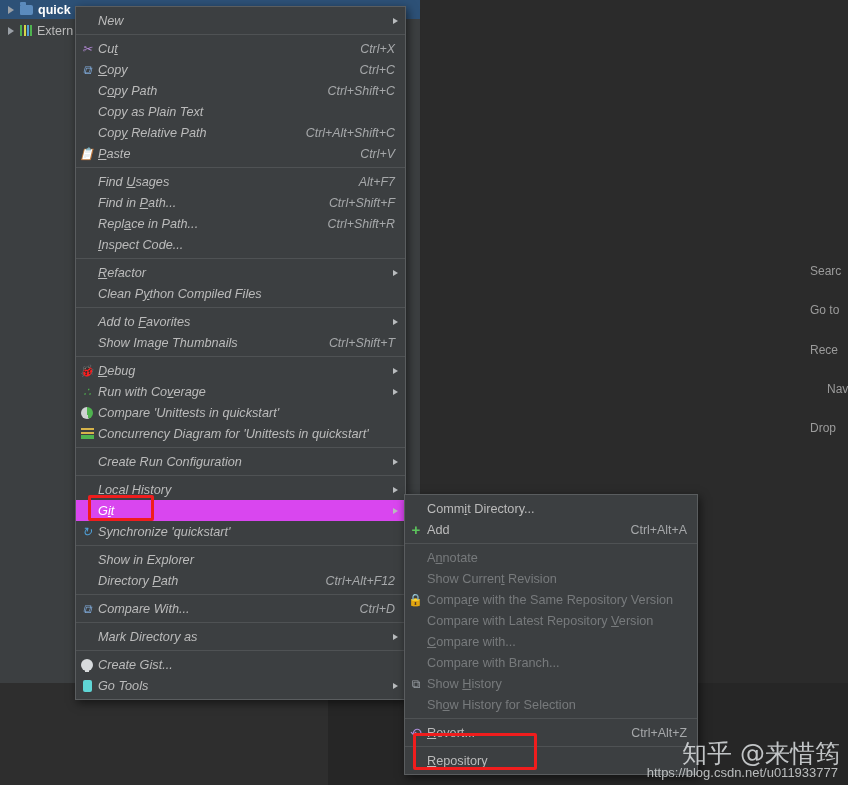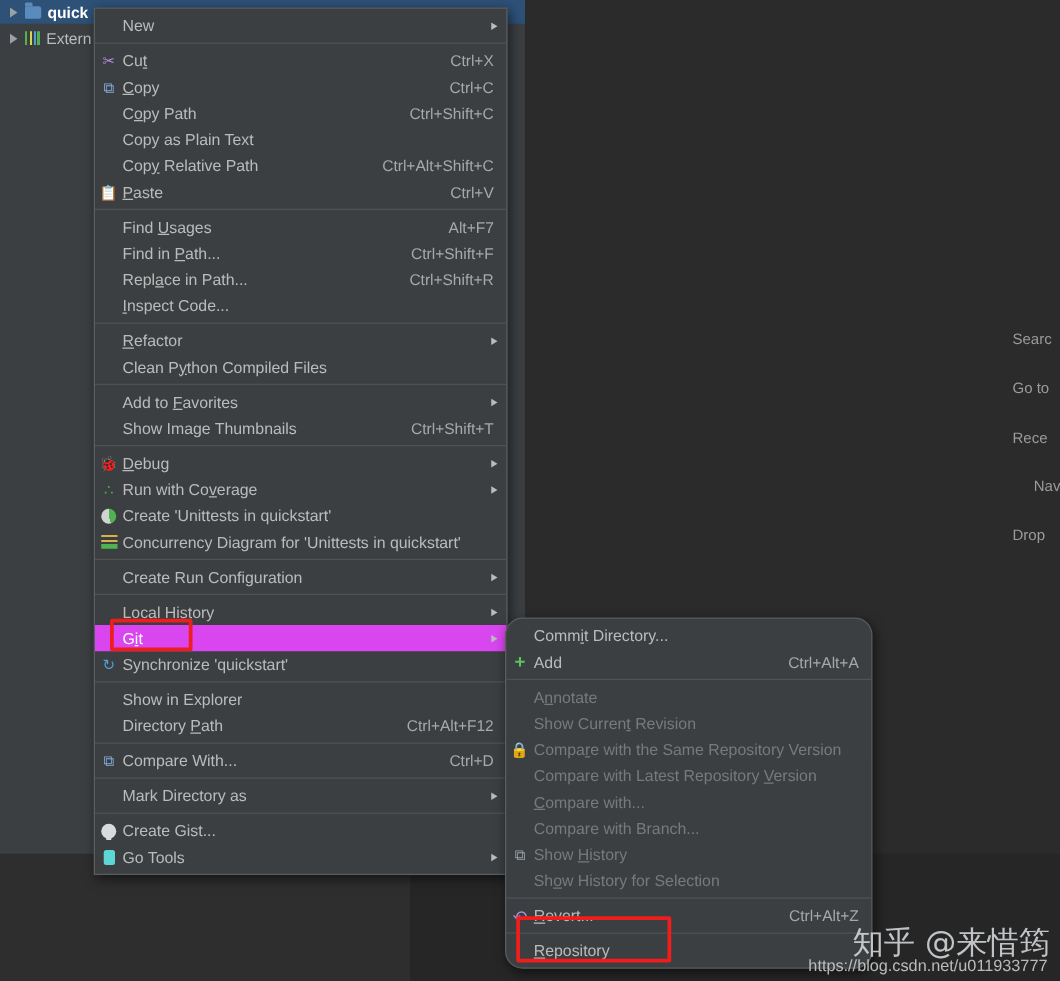--- a/index.html
+++ b/index.html
@@ -90,22 +90,22 @@
   
   .menu {
     position: absolute;
     background: #3c3f41;
     border: 1px solid #5a5d5f;
     box-shadow: 2px 3px 9px rgba(0,0,0,.55);
     box-sizing: border-box;
     padding: 3px 0;
     user-select: none;
   }
-  #context-menu { left: 75px; top: 6px; width: 331px; }
-  #git-submenu  { left: 404px; top: 494px; width: 294px; border-radius: 14px; }
+  #context-menu { left: 75px; top: 6px; width: 331px; font-style: italic; }
+  #git-submenu  { left: 404px; top: 494px; width: 294px; }
 
   .mi {
     position: relative;
     display: flex; align-items: center;
     height: 21px;
     padding: 0 10px 0 0;
     font-size: 12.7px;
     color: #bbbbbb;
     white-space: nowrap;
     box-sizing: border-box;
@@ -315,21 +315,21 @@
       <span class="ic">
         <span class="g g-cov">∴</span>
       </span>
       <span class="lbl">Run with Co<span class="u">v</span>erage</span>
       <span class="arrow"></span>
     </div>
     <div class="mi">
       <span class="ic">
         <span class="g g-prof"></span>
       </span>
-      <span class="lbl">Create 'Unittests in quickstart'</span>
+      <span class="lbl">Compare 'Unittests in quickstart'</span>
     </div>
     <div class="mi">
       <span class="ic">
         <span class="g g-conc"></span>
       </span>
       <span class="lbl">Concurrency Diagram for  'Unittests in quickstart'</span>
     </div>
     <div class="sep"></div>
     <div class="mi">
       <span class="ic"></span>

